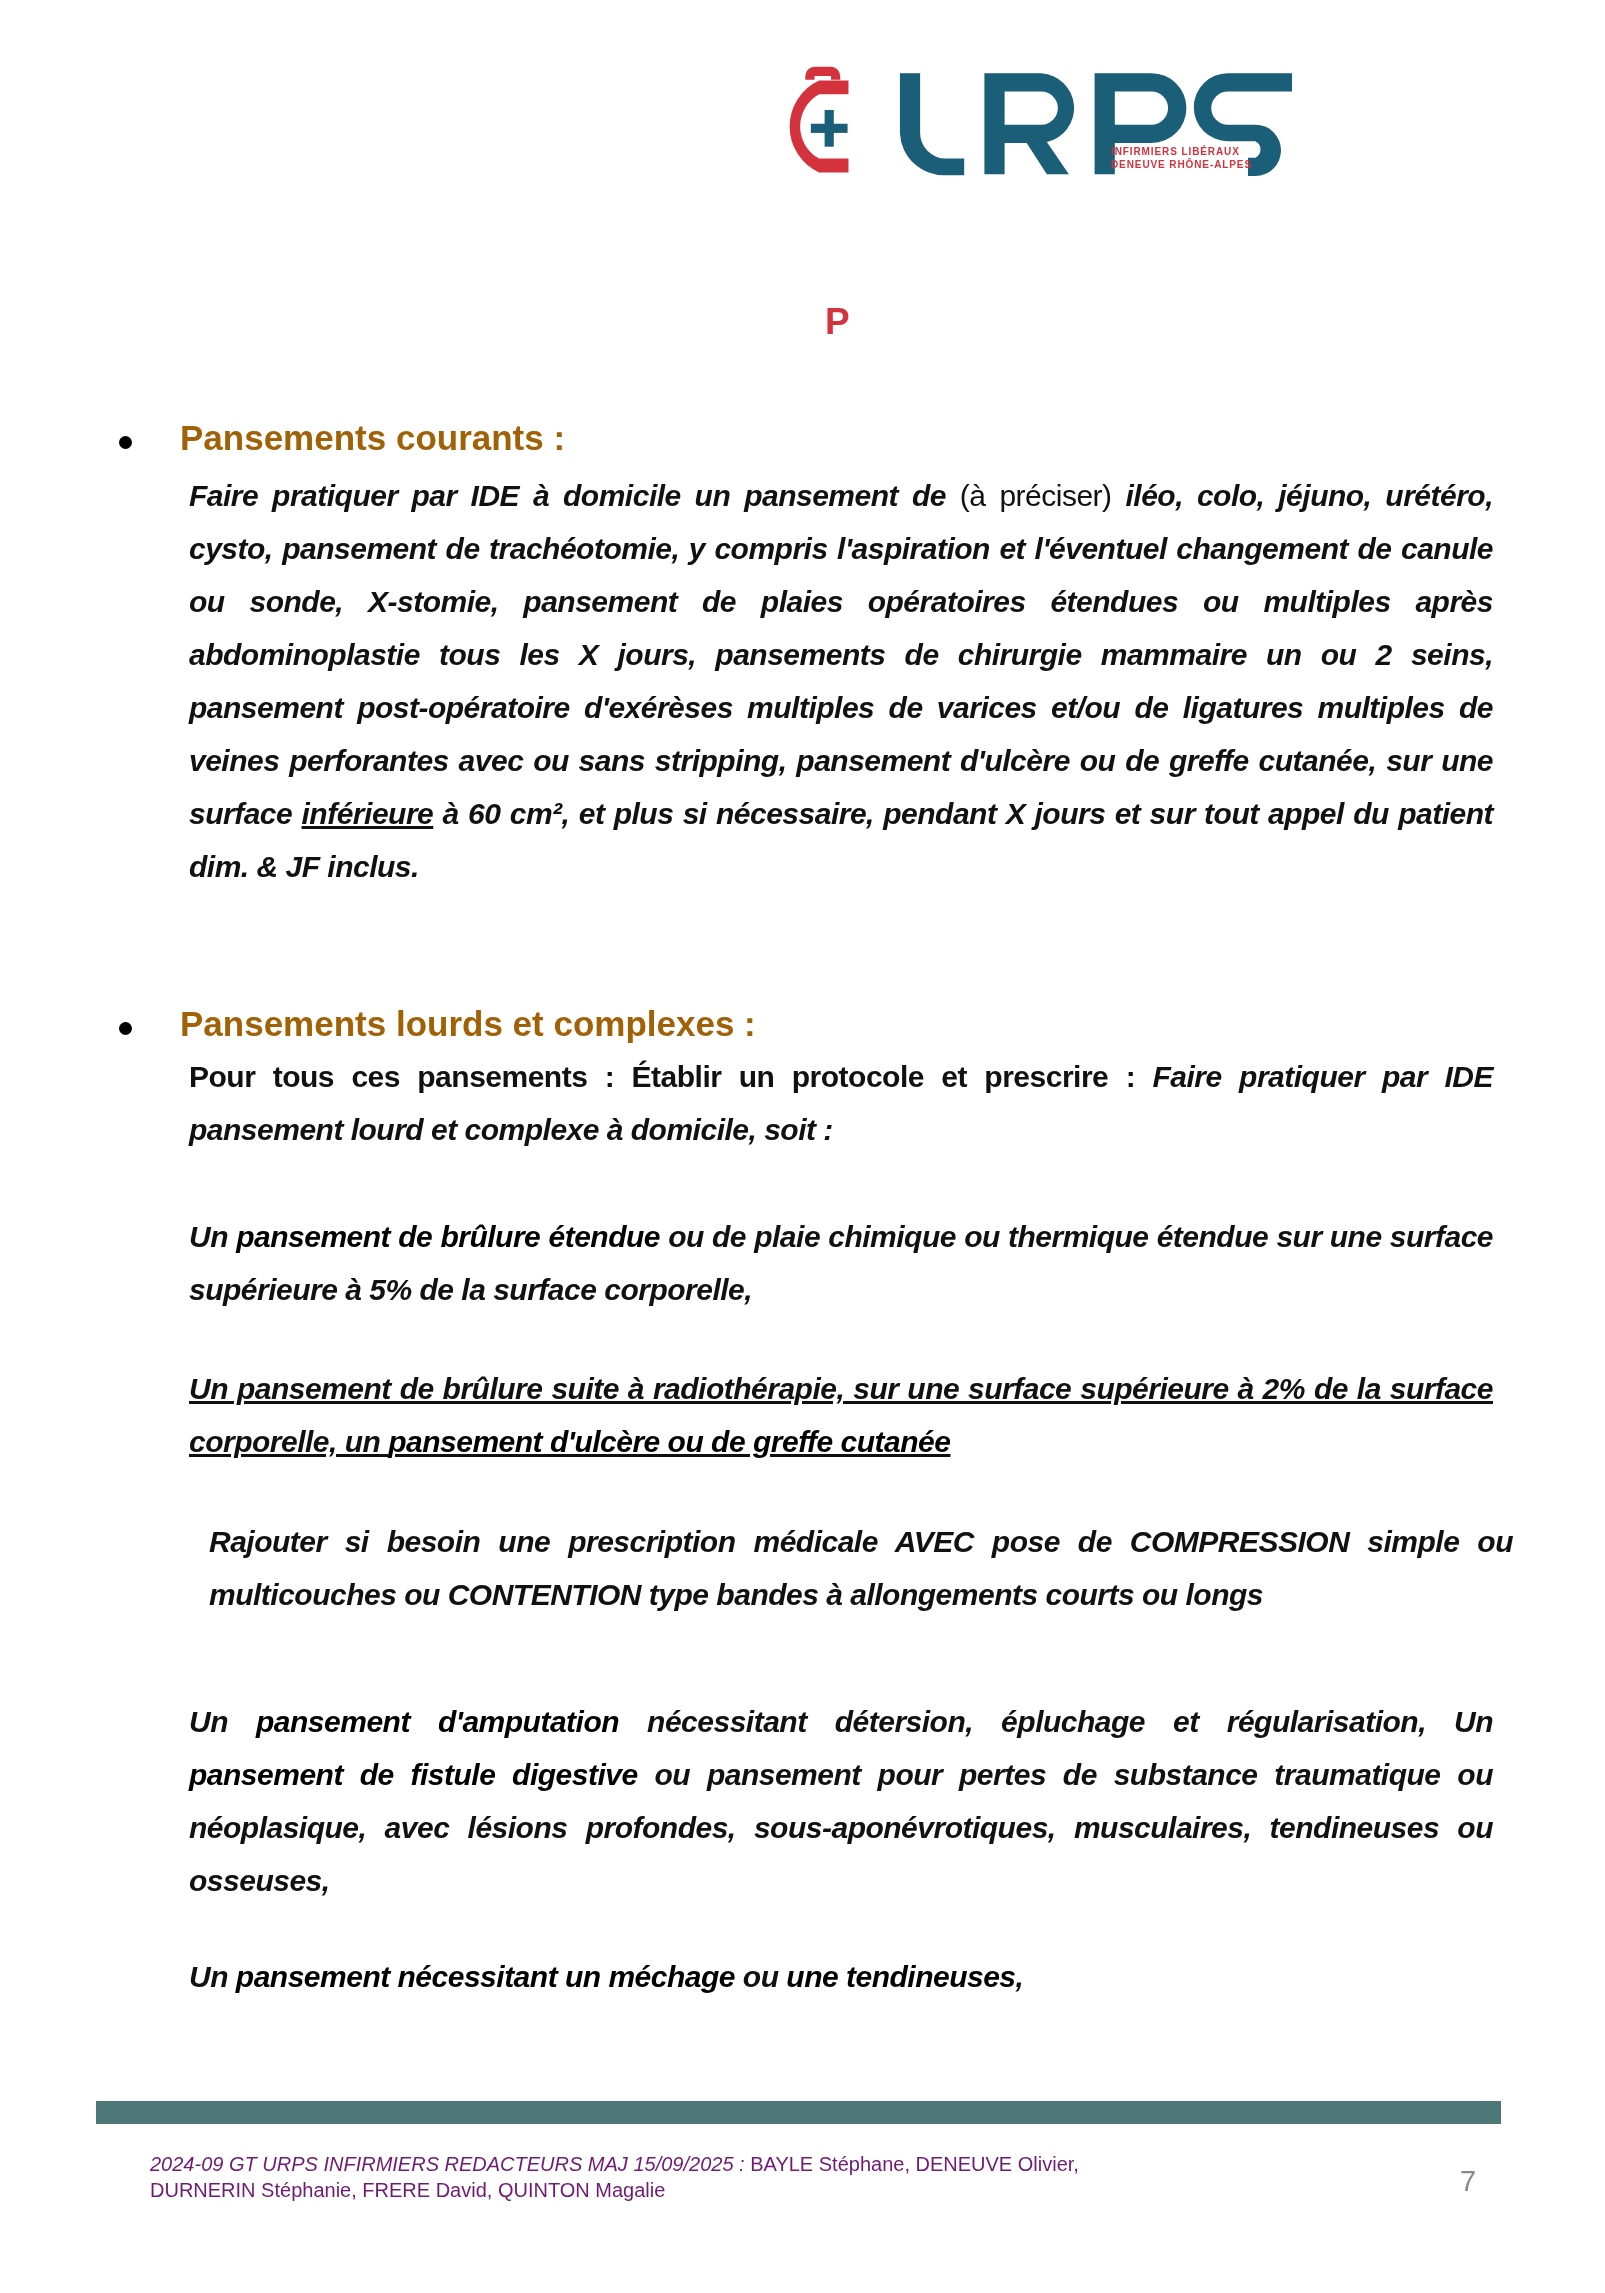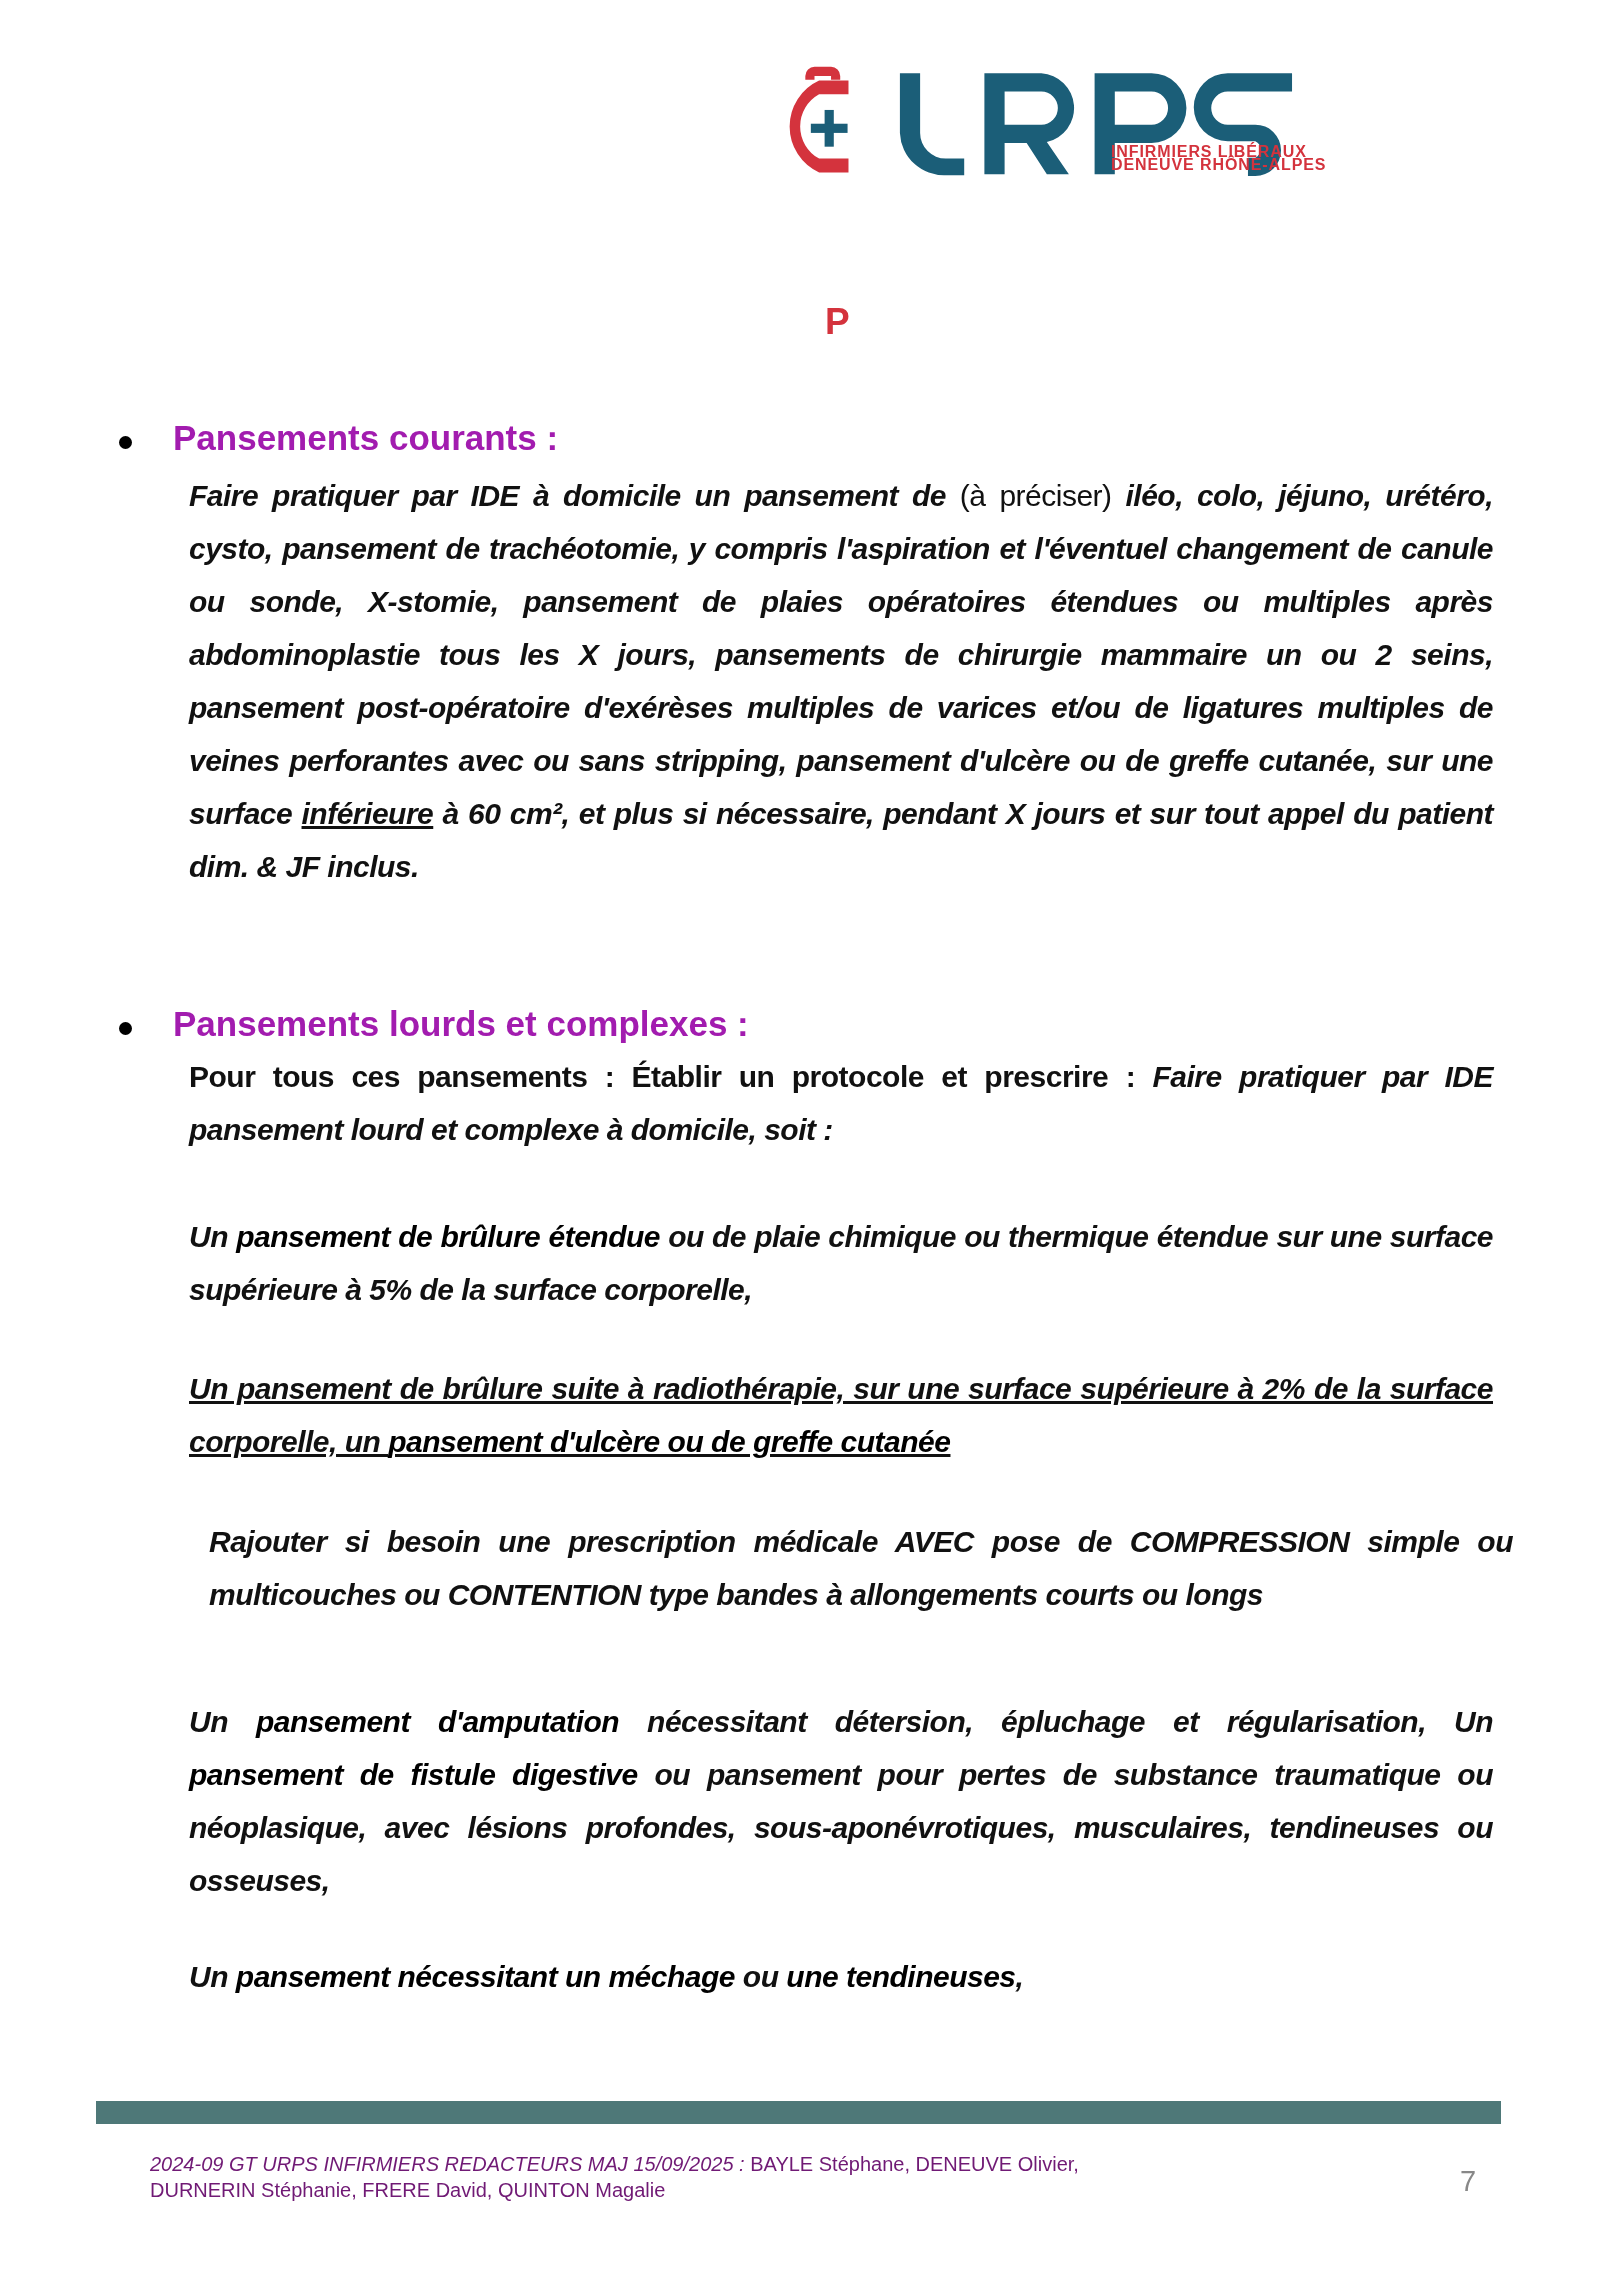--- a/index.html
+++ b/index.html
@@ -1,24 +1,24 @@
 <!DOCTYPE html>
 <html style="font-size:14.7px"><head>
 <meta charset="utf-8">
 <style>
   html, body { margin: 0; padding: 0; background: #ffffff; }
   body { width: 1605px; height: 2294px; position: relative; overflow: hidden;
          font-family: "Liberation Sans", sans-serif; color: #111; }
   .logo { position: absolute; left: 764px; top: 53px; width: 551px; height: 124px; }
-  .logo-text { position: absolute; left: 1111px; top: 145px; font-size: 16px; font-weight: bold;
+  .logo-text { position: absolute; left: 1111px; top: 145px; font-size: 10px; font-weight: bold;
                color: #d4333d; letter-spacing: 0.9px; line-height: 13px; }
   .page-letter { position: absolute; left: 825px; top: 301px; font-size: 37px; font-weight: bold; color: #d4333d; }
   .section { position: absolute; left: 119px; width: 1377px; }
   .bullet { position: absolute; left: 0; width: 13px; height: 13px; border-radius: 50%; background: #000; }
-  .heading { position: absolute; left: 54px; font-size: 35px; font-weight: bold; color: #a21caf; white-space: nowrap; }
+  .heading { position: absolute; left: 61px; font-size: 35px; font-weight: bold; color: #a16207; white-space: nowrap; }
   .para { position: absolute; left: 70px; width: 1304px; font-size: 30px; font-weight: bold; font-style: italic;
           line-height: 53px; text-align: justify; letter-spacing: -0.5px; }
   .para .norm { font-style: normal; }
   .para .light { font-weight: normal; }
   .para .u { text-decoration: underline; }
   .para .blue { color: #000000; }
   .footer-bar { position: absolute; left: 96px; top: 2101px; width: 1405px; height: 23px; background: #4e7878; }
   .footer-text { position: absolute; left: 150px; top: 2151px; font-size: 20px; line-height: 26px; color: #701a75; }
   .footer-text .it { font-style: italic; }
   .page-num { position: absolute; left: 1460px; top: 2165px; font-size: 29px; color: #888; }

